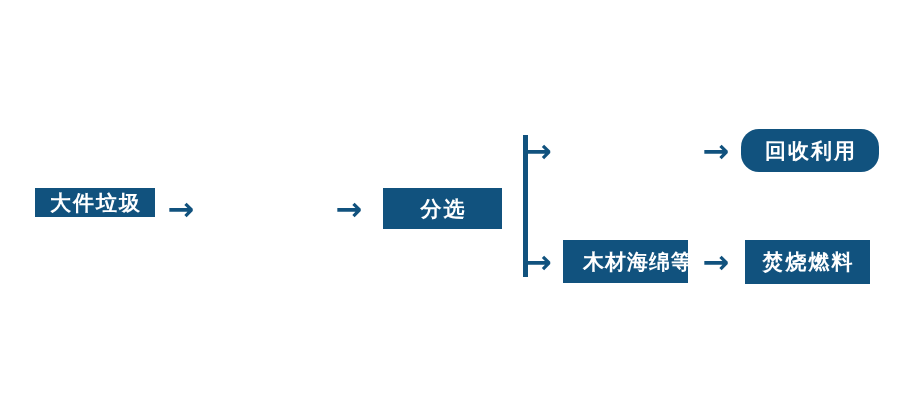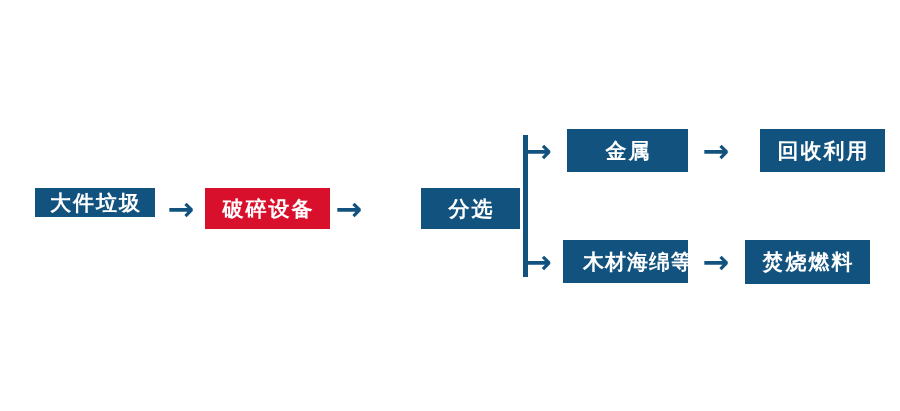--- a/index.html
+++ b/index.html
@@ -53,37 +53,35 @@
 </style>
 </head>
 <body>
 
 <div class="canvas">
 
   <div class="node blue" style="left:35px; top:188px; width:120px; height:29px;">大件垃圾</div>
 
   <div class="arrow" style="left:160px; top:188px; width:42px; height:41px;">→</div>
 
-  <div class="node red" style="left:205px; top:188px; width:125px; height:41px;">破碎设备</div>
 
   <div class="arrow" style="left:328px; top:188px; width:42px; height:41px;">→</div>
 
-  <div class="node blue" style="left:383px; top:188px; width:99px; height:41px;margin-left:38px;">分选</div>
+  <div class="node blue" style="left:383px; top:188px; width:119px; height:41px;">分选</div>
 
   <div class="vline" style="left:523px; top:135px; width:5px; height:142px;"></div>
 
   <div class="arrow attached" style="left:525px; top:130px; width:40px; height:42px;">→</div>
 
   <div class="arrow attached" style="left:525px; top:240px; width:40px; height:43px;">→</div>
 
-  <div class="node blue" style="left:567px; top:129px; width:121px; height:43px;">金属</div>
 
   <div class="arrow" style="left:695px; top:129px; width:42px; height:43px;">→</div>
 
-  <div class="node blue" style="left:760px; top:129px; width:125px; height:43px;">回收利用</div>
+  <div class="node blue" style="left:741px; top:129px; width:138px; height:43px;border-radius:18px;">回收利用</div>
 
   <div class="node blue" style="left:563px; top:240px; width:125px; height:43px; letter-spacing:1px; text-indent:1px;padding-left:24px;">木材海绵等</div>
 
   <div class="arrow" style="left:695px; top:240px; width:42px; height:43px;">→</div>
 
   <div class="node blue" style="left:745px; top:240px; width:125px; height:44px;">焚烧燃料</div>
 
 </div>
 
 </body></html>

